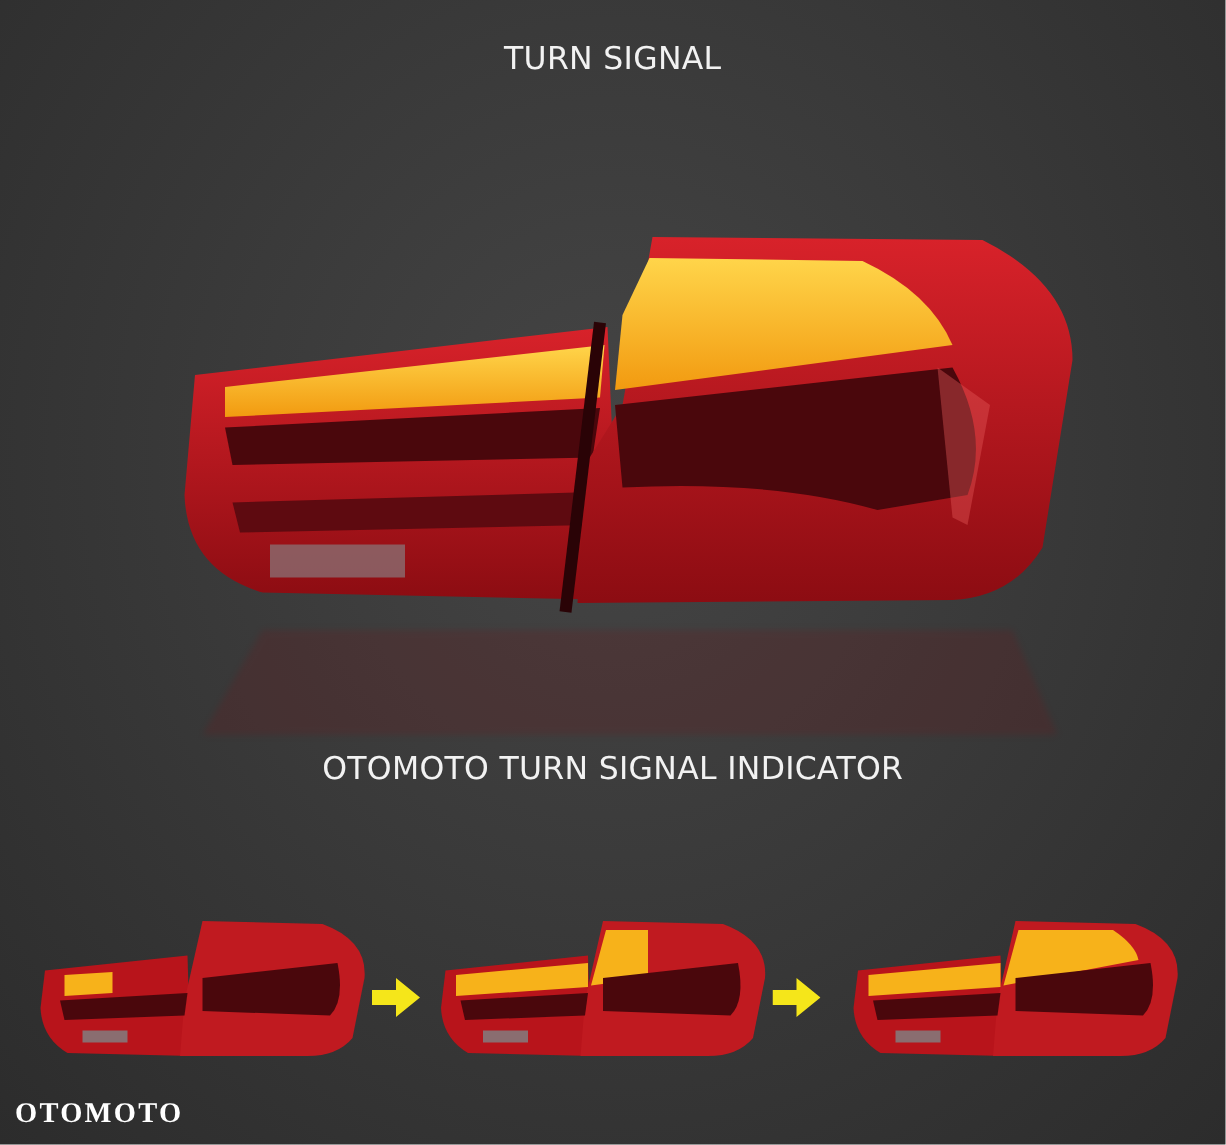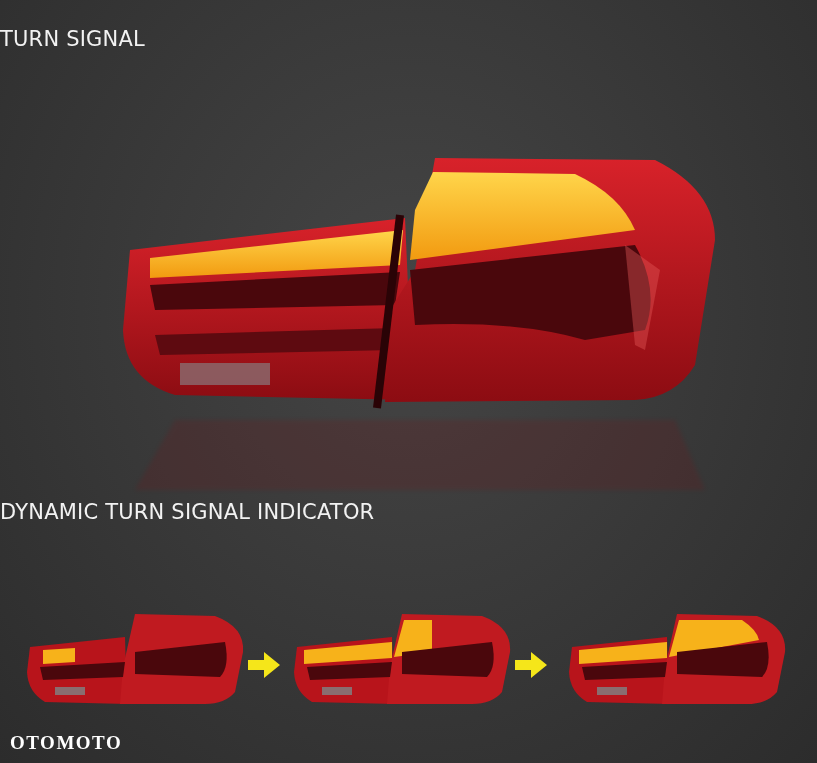--- a/index.html
+++ b/index.html
@@ -1,19 +1,19 @@
 <!DOCTYPE html>
 <html><head>
 <meta charset="utf-8">
 <style>
   html,body{margin:0;padding:0;}
   body{width:817px;height:763px;overflow:hidden;
     background:radial-gradient(ellipse at 50% 40%, #454545 0%, #3a3a3a 45%, #2c2c2c 100%);
     font-family:"DejaVu Sans","Liberation Sans",sans-serif;position:relative;}
-  .title{position:absolute;left:0;right:0;text-align:left;color:#f2f2f2;font-weight:normal;letter-spacing:0.2px;}
+  .title{position:absolute;left:0;right:0;text-align:center;color:#f2f2f2;font-weight:normal;letter-spacing:0.2px;}
   #t1{top:27px;font-size:21px;}
   #t2{top:500px;font-size:21px;}
   .lamp{position:absolute;}
   .reflection{position:absolute;opacity:0.25;transform:scaleY(-1);filter:blur(2px);}
   .arrow{position:absolute;width:32px;height:26px;}
   .logo{position:absolute;left:10px;top:732px;color:#fff;font-weight:bold;font-size:19px;letter-spacing:1.5px;font-family:Liberation Serif, serif;}
 </style>
 </head>
 <body>
 
@@ -40,21 +40,21 @@
   <path d="M320 8 L540 10 Q600 40 600 90 L580 215 Q560 248 520 250 L270 252 L275 160 L300 120 Z" fill="url(#rg)"></path>
   <path d="M318 22 L460 24 Q505 45 520 80 L295 110 L300 60 Z" fill="url(#ag)"></path>
   <path d="M295 120 L520 95 Q545 140 530 180 L470 190 Q400 170 300 175 Z" fill="#4a070c"></path>
   <path d="M510 95 L545 120 L530 200 L520 195 Z" fill="#e65a5a" opacity="0.4"></path>
   <line x1="285" y1="65" x2="262" y2="258" stroke="#2a0306" stroke-width="8"></line>
 </svg>
 <svg class="reflection" style="left:115px;top:410px" width="610" height="80" viewBox="0 0 610 80">
   <path d="M20 0 L590 0 L560 70 L60 70 Z" fill="#6a1a1e"></path>
 </svg>
 
-<div class="title" id="t2">DYNAMIC TURN SIGNAL INDICATOR</div>
+<div class="title" id="t2">OTOMOTO TURN SIGNAL INDICATOR</div>
 
 <svg class="lamp" style="left:25px;top:612px" width="220" height="95" viewBox="0 0 220 95">
   <path d="M5 35 L100 25 L102 92 L20 90 Q3 80 2 60 Z" fill="#b8141b"></path>
   <path d="M110 2 L190 4 Q220 15 218 40 L210 80 Q200 92 180 92 L95 92 L98 55 Z" fill="#c01a20"></path>
   <path d="M18 38 L50 36 L50 50 L18 52 Z" fill="#f7b21a"></path>
   <path d="M15 55 L100 50 L98 65 L18 68 Z" fill="#4a070c"></path>
   <path d="M110 40 L200 30 Q205 55 195 65 L110 62 Z" fill="#4a070c"></path>
   <rect x="30" y="75" width="30" height="8" fill="#8a6d70"></rect>
 </svg>
 <svg class="arrow" style="left:248px;top:652px" viewBox="0 0 32 26">

